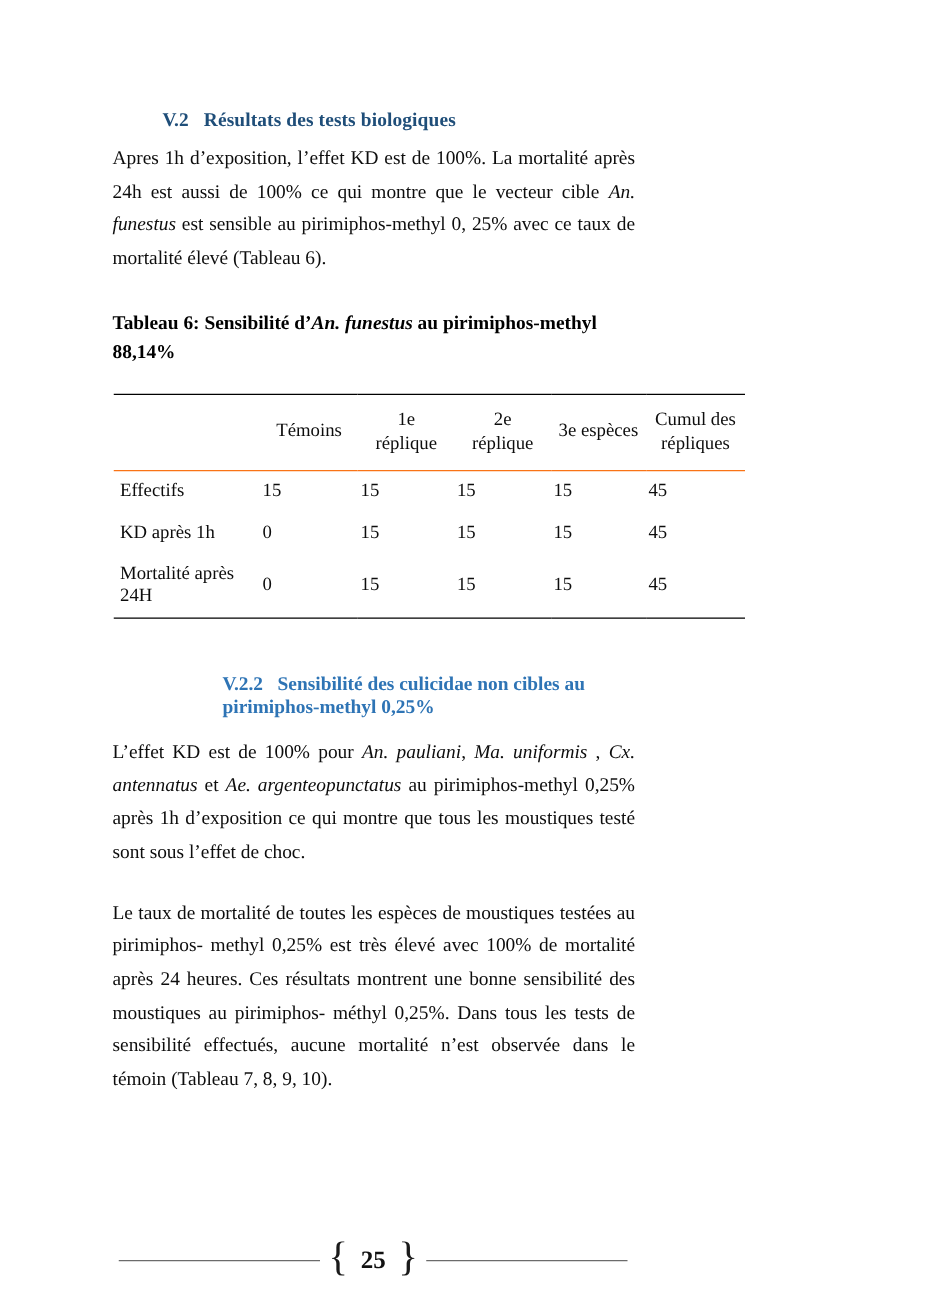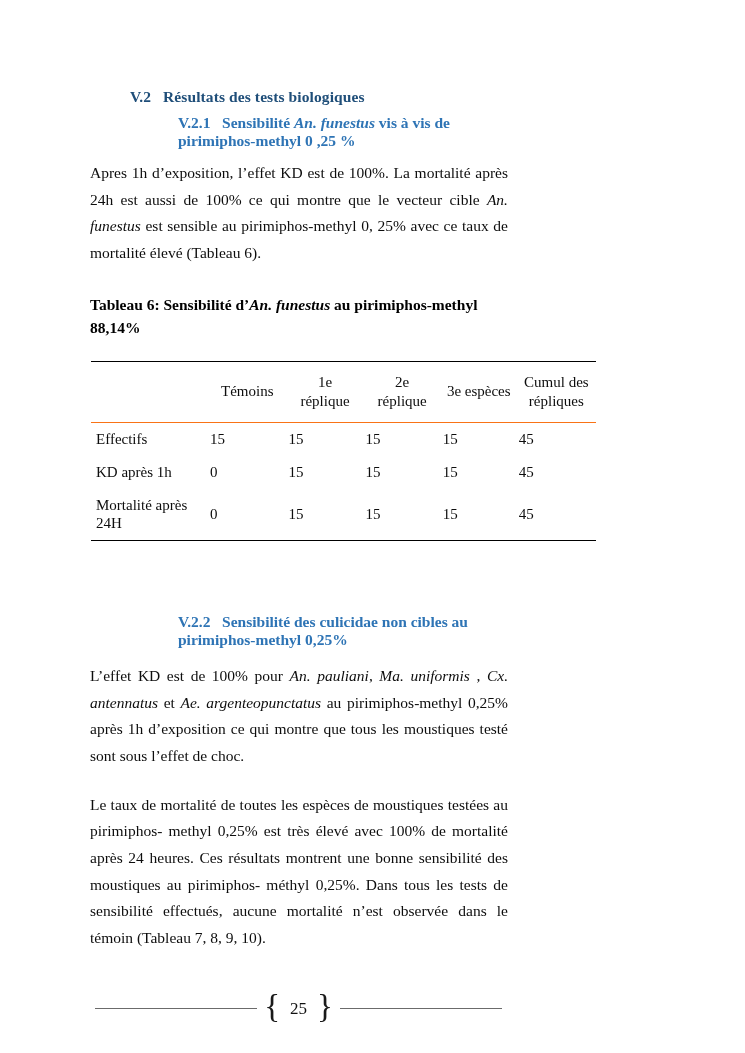--- a/index.html
+++ b/index.html
@@ -15,21 +15,21 @@
   h2.hv2{
     font-size:15.5px;font-weight:bold;color:#1F4E79;
     margin:0 0 8px 40px;letter-spacing:.1px;
   }
   h3.hsub{
     font-size:15.5px;font-weight:bold;color:#2E74B5;
     margin:0 0 10px 88px;
   }
   h3.hsub2{
     font-size:15.5px;font-weight:bold;color:#2E74B5;
-    margin:72px 0 14px 88px;
+    margin:44px 0 14px 88px;
   }
   p.body-par{
     margin:0 0 26px 0;text-align:justify;line-height:1.72;color:#0d0d0d;
   }
   p.body-par2{
     margin:0 0 22px 0;text-align:justify;line-height:1.72;color:#0d0d0d;
   }
   p.caption{
     margin:14px 0 22px 0;font-weight:bold;line-height:1.5;color:#000;
   }
@@ -52,30 +52,29 @@
   table.results td.c-num{text-align:left;width:74px;}
   .footer{
     position:absolute;left:95px;right:95px;bottom:28px;
     display:flex;align-items:center;gap:7px;
   }
   .frule{flex:1 1 auto;border-top:1.3px solid #6b6b6b;height:0;}
   .brace{
     font-family:"Liberation Serif", serif;font-size:33px;line-height:1;
     color:#1a1a1a;position:relative;top:-2px;font-weight:400;
   }
-  .pnum{font-size:17px;color:#111;margin:0 3px;}
+  .pnum{font-size:20px;color:#111;margin:0 3px;font-weight:bold;}
 </style>
 </head>
 <body>
 
 <div class="page">
 
   <h2 class="hv2"><span>V.2&nbsp;&nbsp;&nbsp;Résultats des tests biologiques</span></h2>
 
-  <h3 class="hsub"><span>V.2.1&nbsp;&nbsp;&nbsp;Sensibilité </span><span class="it">An. funestus</span><span> vis à vis de pirimiphos-methyl 0 ,25 %</span></h3>
 
   <p class="body-par"><span>Apres 1h d’exposition, l’effet KD est de 100%. La mortalité après 24h est aussi de 100% ce qui montre que le vecteur cible </span><span class="it">An. funestus</span><span> est sensible au pirimiphos-methyl 0, 25% avec ce taux de mortalité élevé (Tableau 6).</span></p>
 
   <p class="caption"><span class="bd">Tableau 6: Sensibilité d’</span><span class="it bd">An. funestus</span><span class="bd"> au pirimiphos-methyl 88,14%</span></p>
 
   <table class="results">
     <thead>
         <tr>
           <th class="c-label"></th>
           <th class="c-num">Témoins</th>

